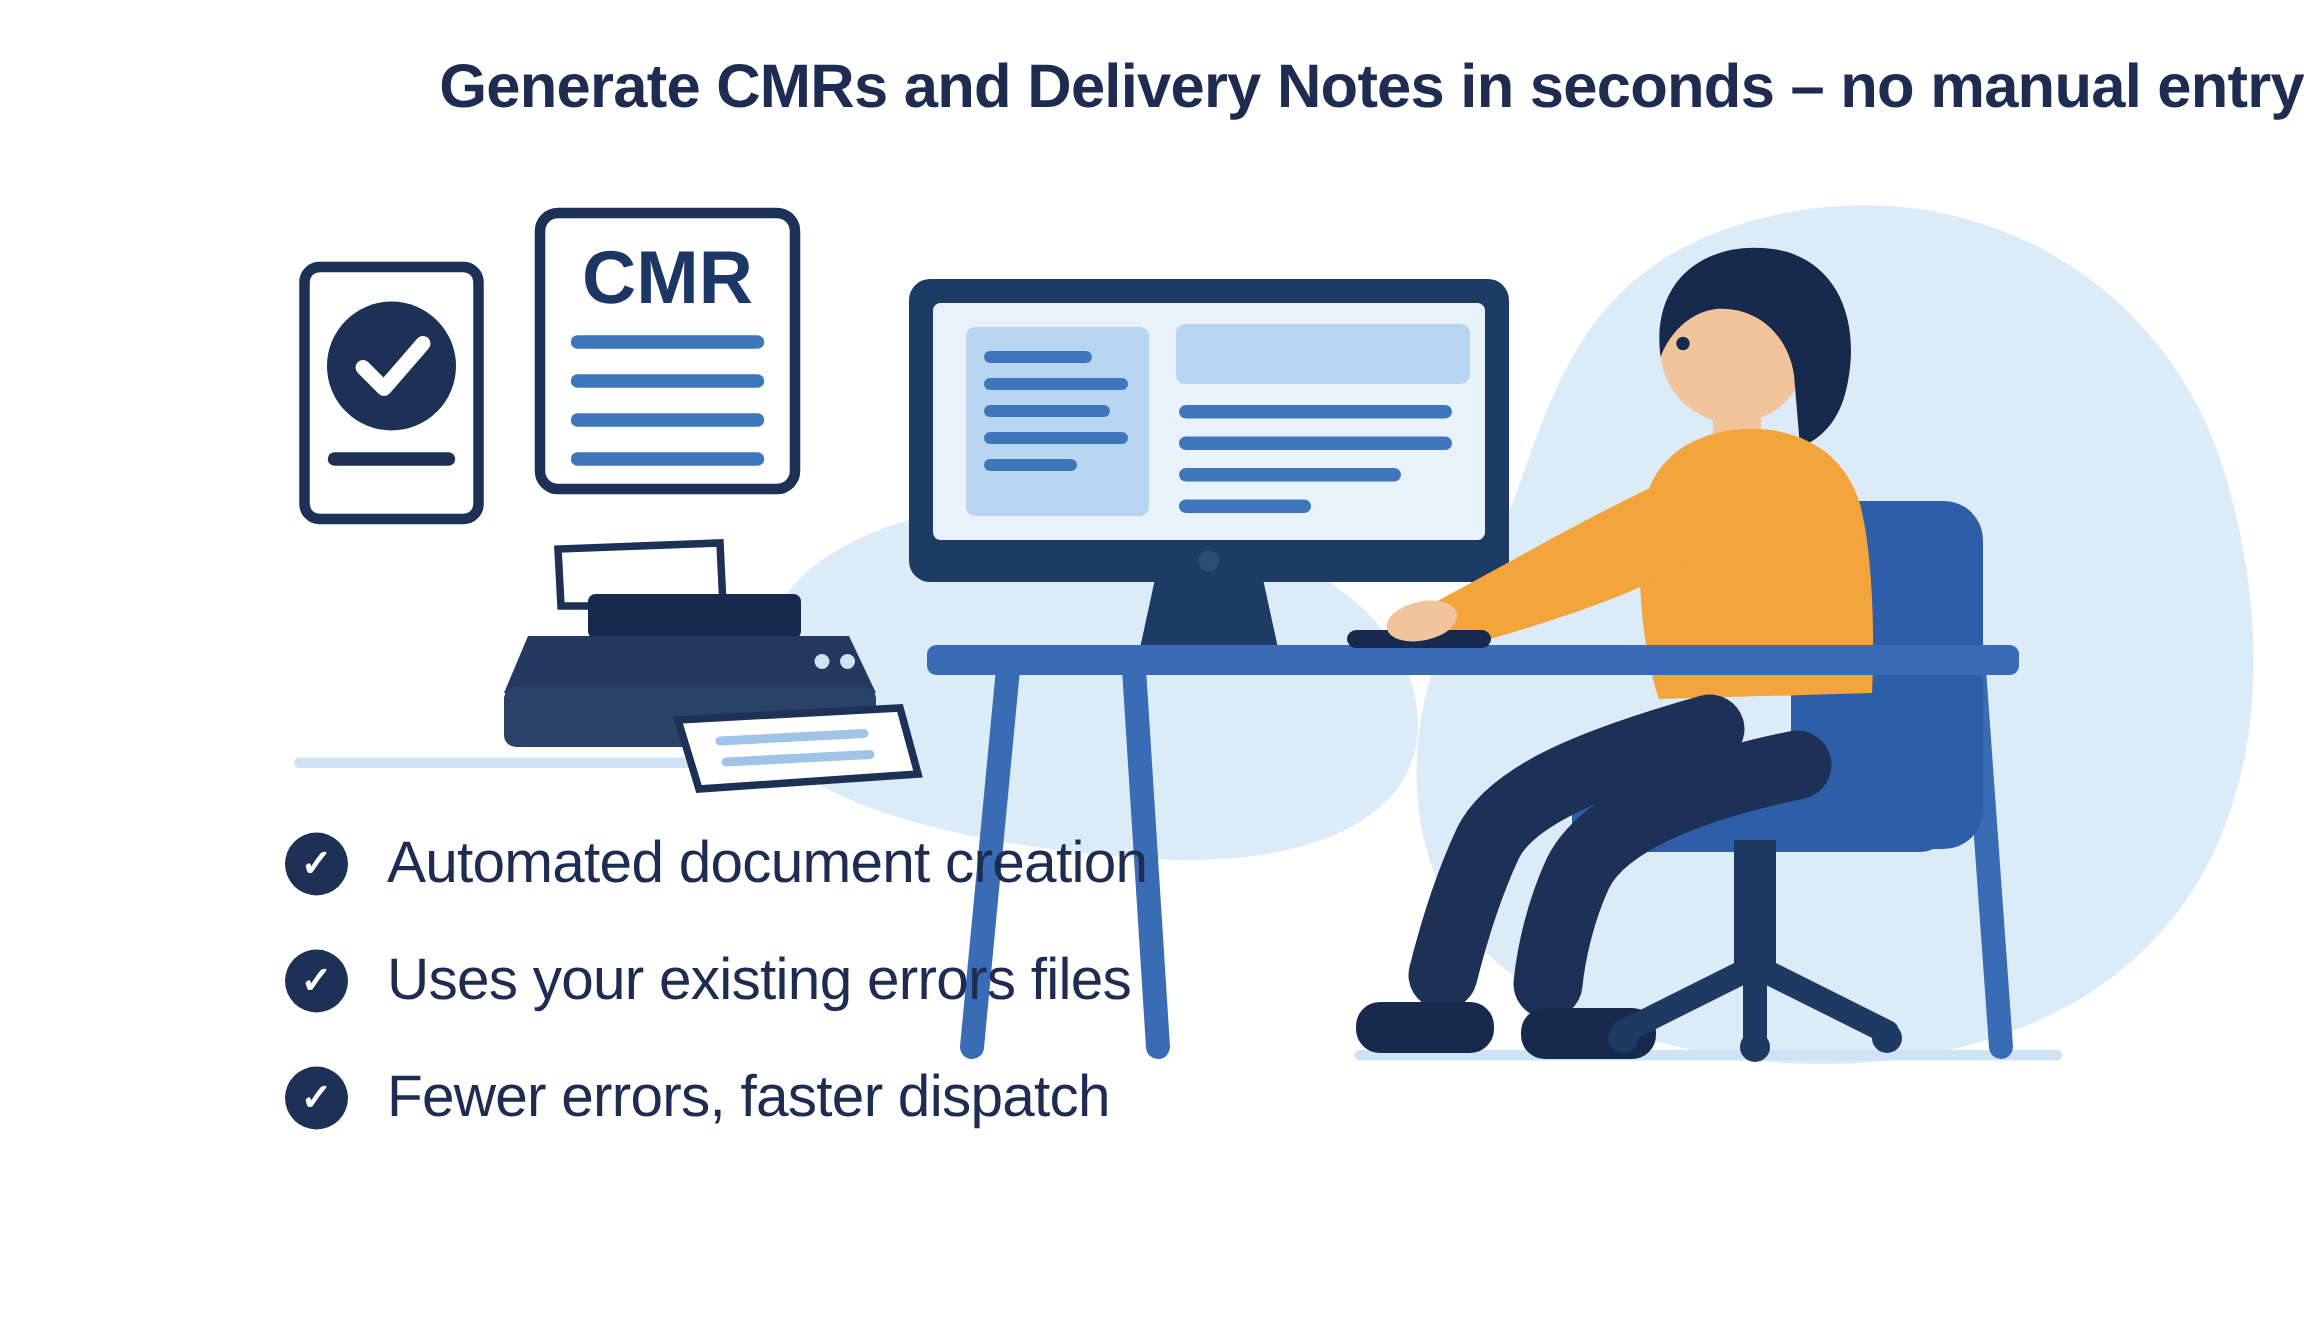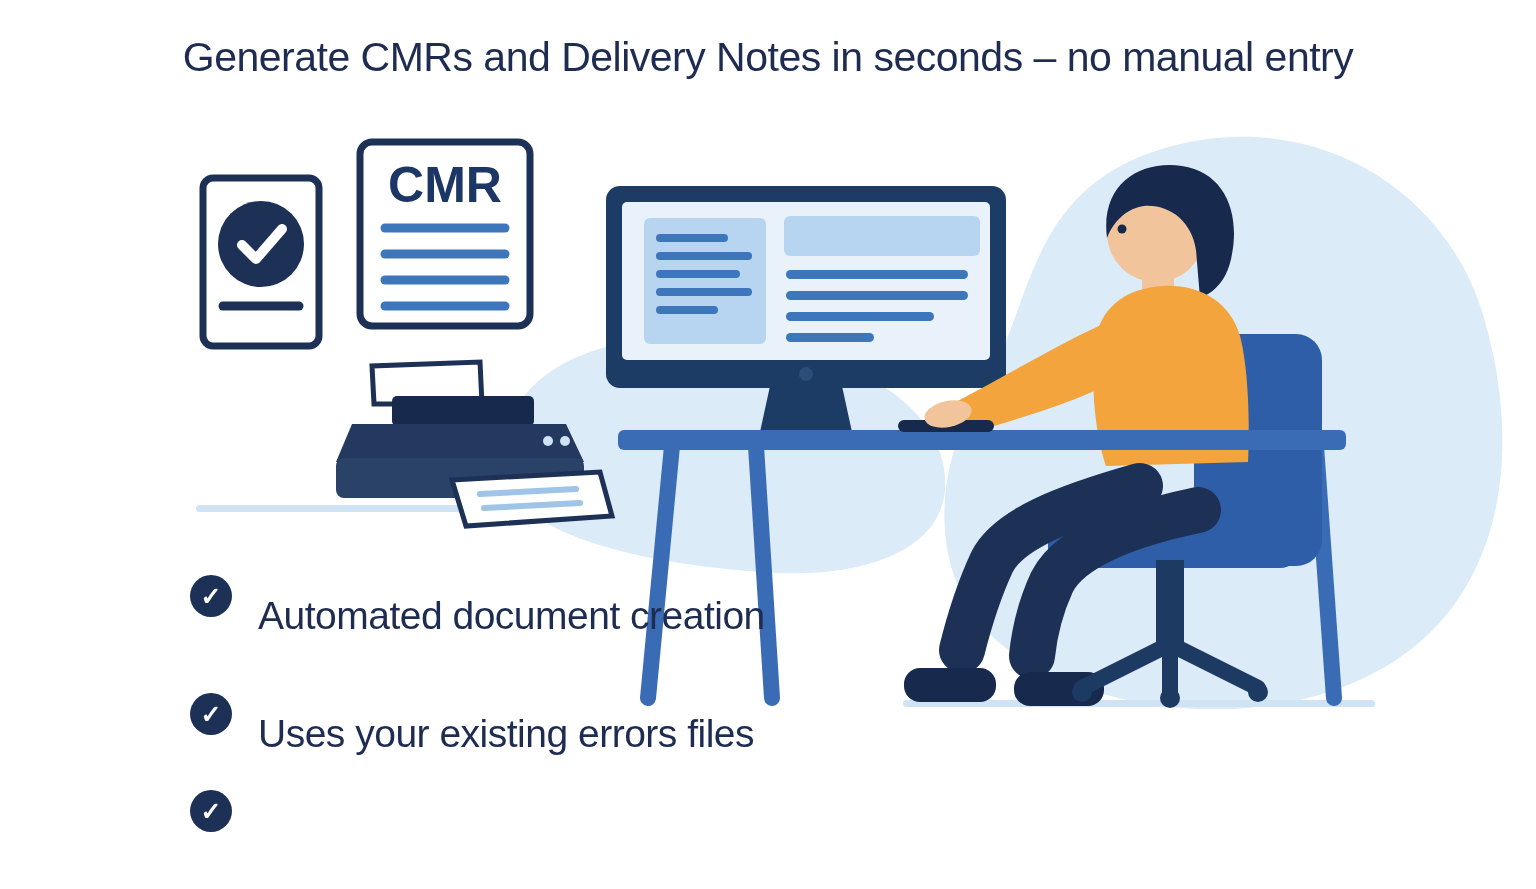--- a/index.html
+++ b/index.html
@@ -11,23 +11,23 @@
     font-family: "Liberation Sans", sans-serif;
   }
   .scene {
     position: absolute; inset: 0;
     width: 1536px; height: 889px;
   }
   .headline {
     position: absolute;
     top: 34px; left: 0;
     width: 100%;
-    text-align: center;
+    text-align: right;
     font-size: 41px;
-    font-weight: 400;
+    font-weight: 700;
     letter-spacing: -0.5px;
     color: #1e2c52;
     z-index: 3;
   }
   .bullets {
     position: absolute;
     left: 190px; top: 554px;
     display: flex;
     flex-direction: column;
     gap: 34px;
@@ -49,21 +49,20 @@
     font-size: 25px;
     font-weight: bold;
     flex: 0 0 auto;
   }
   .bullet-label {
     font-size: 39px;
     font-weight: 500;
     letter-spacing: -0.5px;
     color: #1e2c52;
     white-space: nowrap;
-    margin-top: 40px;
   }
 </style>
 </head>
 <body>
 
 <svg class="scene" viewBox="0 0 1536 889" xmlns="http://www.w3.org/2000/svg">
 
   <path fill="#dcebf8" d="M1165 148 C1310 106 1446 186 1484 318 C1522 448 1506 592 1390 664
            C1272 736 1098 716 1006 648 C926 588 932 470 978 398 C1035 310 1022 190 1165 148 Z"></path>
   <path fill="#dcebf8" d="M520 402 C560 340 680 322 780 345 C880 368 950 420 945 490
@@ -175,14 +174,15 @@
   <div class="bullet-row">
     <span class="bullet-icon">✓</span>
     <span class="bullet-label">Automated document creation</span>
   </div>
   <div class="bullet-row">
     <span class="bullet-icon">✓</span>
     <span class="bullet-label">Uses your existing errors files</span>
   </div>
   <div class="bullet-row">
     <span class="bullet-icon">✓</span>
+    <span class="bullet-label">Fewer errors, faster dispatch</span>
   </div>
 </div>
 
 </body></html>

